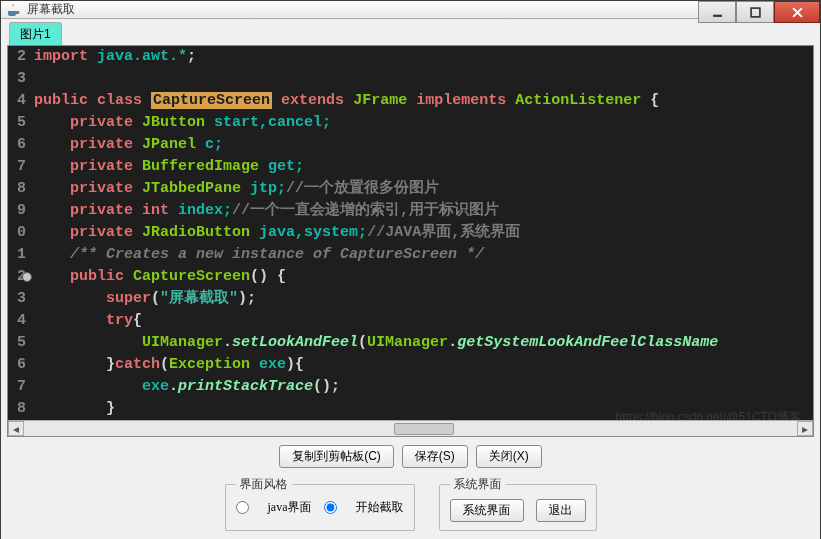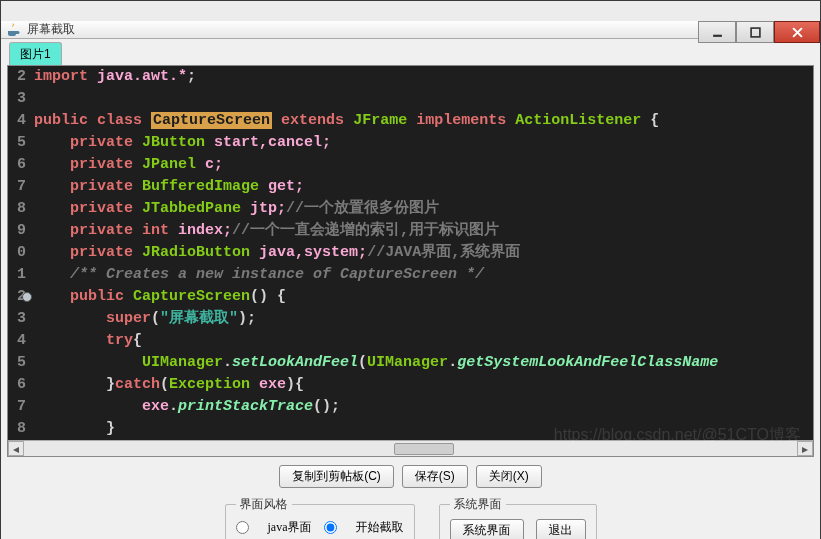--- a/index.html
+++ b/index.html
@@ -21,21 +21,20 @@
     flex-direction: column;
   }
   .title-bar {
     height: 28px;
     background: linear-gradient(to bottom, #fdfdfd, #e8e8e8);
     display: flex;
     align-items: flex-end;
     padding: 0 4px;
     border-bottom: 1px solid #aaa;
     position: relative;
-    margin-top: 20px;
   }
   .title-bar .coffee-icon {
     width: 16px; height: 16px;
     margin-right: 6px;
     display: flex; align-items:center; justify-content:center;
   }
   .title-bar .title { flex:1; color:#333; }
   .win-controls { display:flex; position:absolute; right:0; top:0; }
   .win-btn {
     width: 38px; height: 22px;
@@ -114,21 +113,21 @@
     flex:1;
     white-space:pre;
     color:#d4d4d4;
     padding-left:4px;
     overflow:hidden;
   }
   .code-line { height:22px; }
   .kw { color:#e26f6f; }
   .type { color:#84cc16; }
   .hl { background:#d9a24a; color:#1e1e1e; padding:0 2px; }
-  .ident { color:#f9a8d4;margin-top:45px; }
+  .ident { color:#14b8a6;margin-top:45px; }
   .method { color:#86efac; font-style:italic; }
   .cmt { color:#7a7a7a; }
   .str { color:#3fb5a0; }
   .pun { color:#d4d4d4; }
   .cmtdoc { color:#7a7a7a; font-style:italic; }
   .hscroll {
     height:16px;
     background:#e8e8e8;
     border-top:1px solid #aaa;
     position:relative;
@@ -168,32 +167,32 @@
   }
   .bottom-panels {
     display:flex;
     justify-content:center;
     gap:24px;
     padding:2px 0 4px 0;
   }
   fieldset.grp {
     border:1px solid #bbb;
     border-radius:2px;
-    padding:6px 10px 16px 10px;
+    padding:6px 10px 8px 10px;
     margin:0;
   }
   fieldset.grp legend { padding:0 4px; color:#333; }
   .radio-row { display:flex; gap:12px; align-items:center; }
   .radio-label { display:flex; align-items:center; gap:19px; font-family:"SimSun"; }
   input[type=radio]{ margin:0; }
   .watermark {
     position:absolute;
     right:12px; bottom:10px;
     color:rgba(255,255,255,0.12);
-    font-size:16px;
+    font-size:12px;
     pointer-events:none;
     font-family:Arial,sans-serif;
   }
 </style>
 </head>
 <body>
 
 <div class="window-frame">
   <div class="title-bar">
     <span class="coffee-icon">

